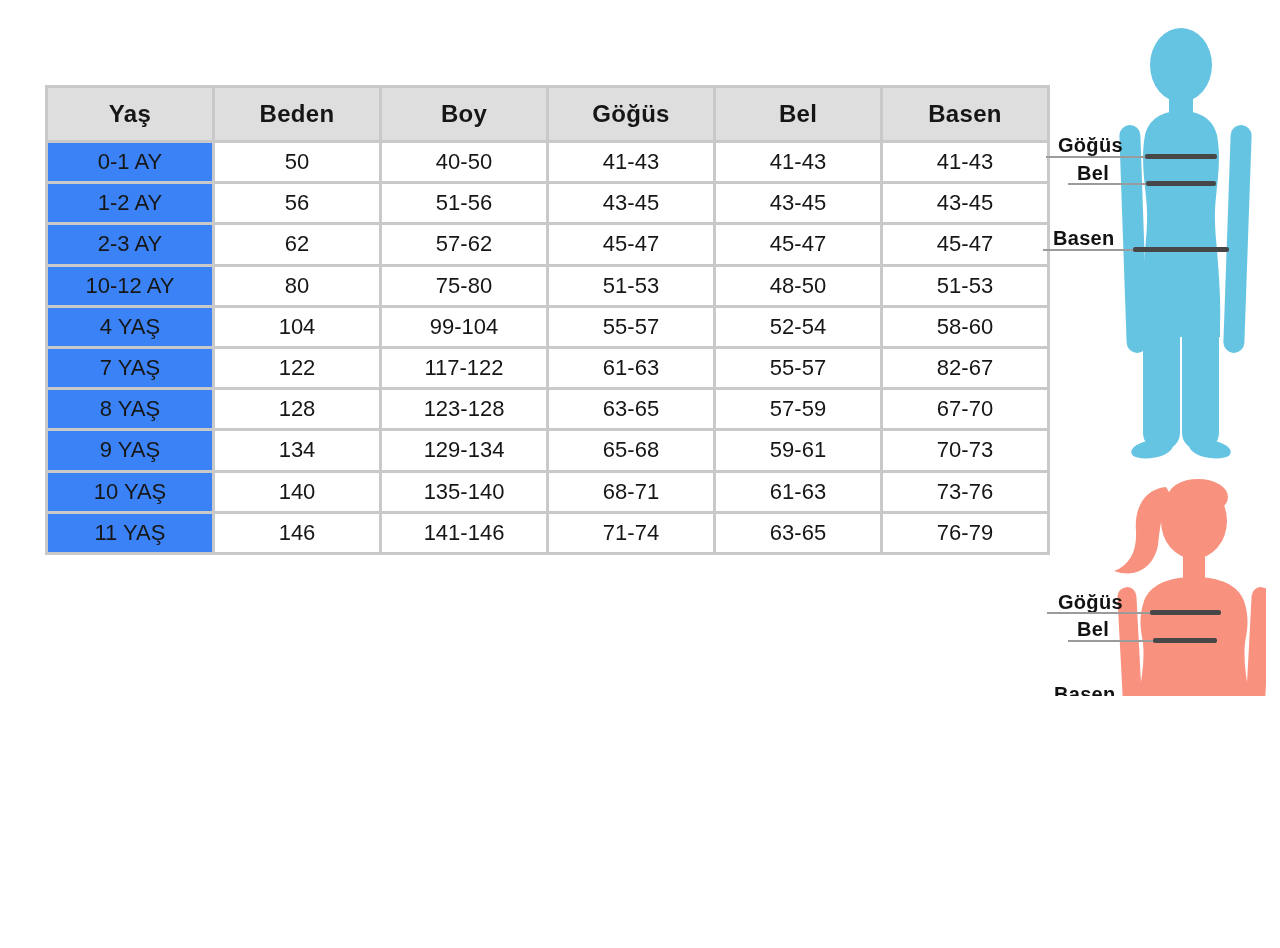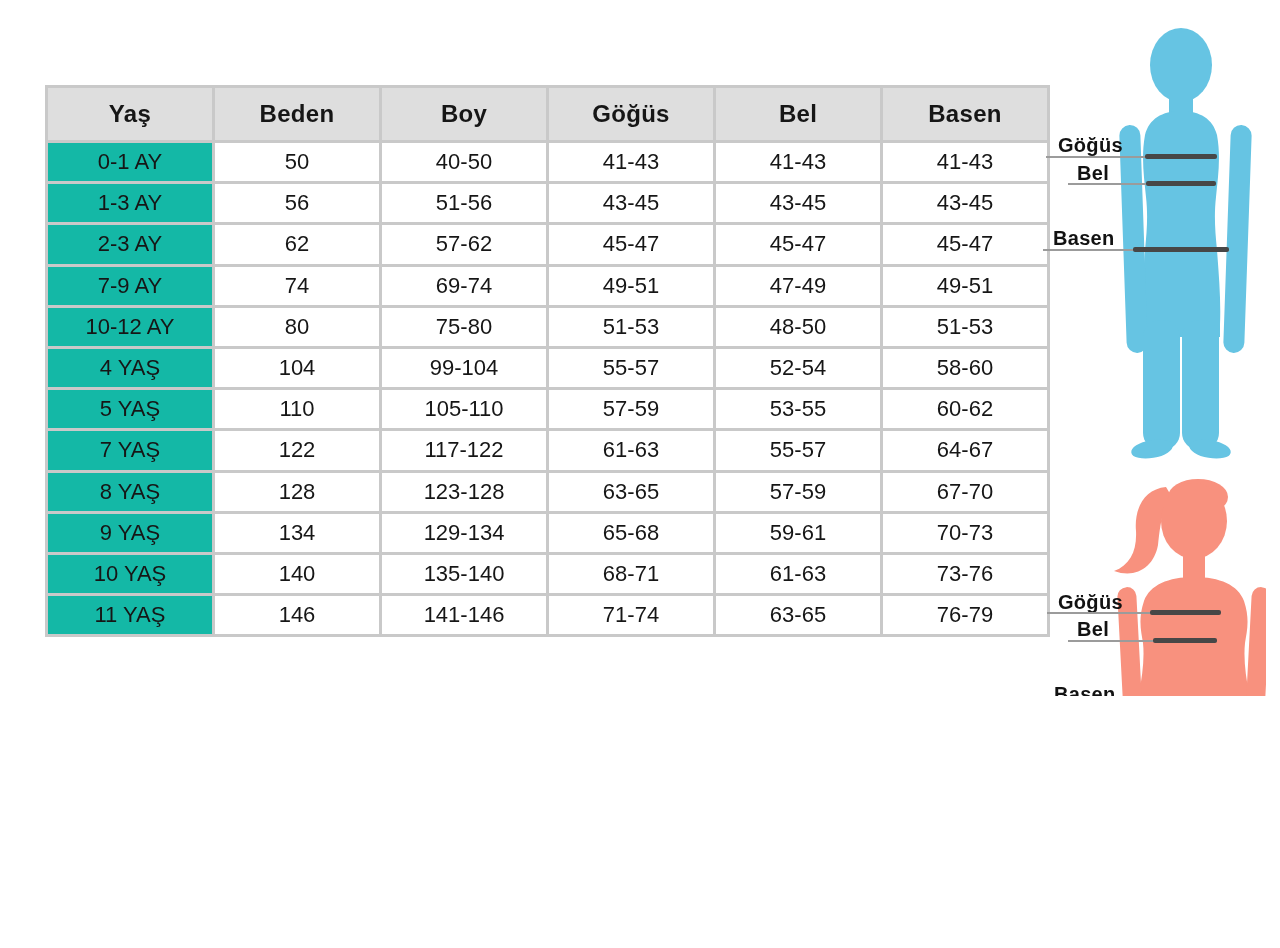--- a/index.html
+++ b/index.html
@@ -13,21 +13,21 @@
   }
   .size-table th, .size-table td {
     border:3px solid #c9c9c9; text-align:center; vertical-align:middle;
     color:#161616; overflow:hidden; white-space:nowrap;
   }
   .size-table th {
     background:#dedede; height:50px; font-size:24px; font-weight:bold;
     letter-spacing:0.3px;
   }
   .size-table td { background:#ffffff; height:36.2px; font-size:22px; }
-  .size-table td.rowhead { background:#14b8a6; }
+  .size-table td.rowhead { background:#3b82f6; }
   .fig { position:absolute; }
   .m-label {
     position:absolute; font-size:20px; font-weight:bold; color:#121212;
     letter-spacing:0.3px; line-height:20px;
   }
   .m-thin { position:absolute; height:2px; background:#9b9b9b; }
   .m-thick { position:absolute; height:5px; background:#474747; border-radius:2px; }
 </style>
 </head>
 <body>
@@ -48,74 +48,58 @@
     <tbody id="table-body">
         <tr>
           <td class="rowhead">0-1 AY</td>
           <td class="">50</td>
           <td class="">40-50</td>
           <td class="">41-43</td>
           <td class="">41-43</td>
           <td class="">41-43</td>
         </tr>
         <tr>
-          <td class="rowhead">1-3 AY</td>
+          <td class="rowhead">1-2 AY</td>
           <td class="">56</td>
           <td class="">51-56</td>
           <td class="">43-45</td>
           <td class="">43-45</td>
           <td class="">43-45</td>
         </tr>
         <tr>
           <td class="rowhead">2-3 AY</td>
           <td class="">62</td>
           <td class="">57-62</td>
           <td class="">45-47</td>
           <td class="">45-47</td>
           <td class="">45-47</td>
-        </tr>
-        <tr>
-          <td class="rowhead">7-9 AY</td>
-          <td class="">74</td>
-          <td class="">69-74</td>
-          <td class="">49-51</td>
-          <td class="">47-49</td>
-          <td class="">49-51</td>
         </tr>
         <tr>
           <td class="rowhead">10-12 AY</td>
           <td class="">80</td>
           <td class="">75-80</td>
           <td class="">51-53</td>
           <td class="">48-50</td>
           <td class="">51-53</td>
         </tr>
         <tr>
           <td class="rowhead">4 YAŞ</td>
           <td class="">104</td>
           <td class="">99-104</td>
           <td class="">55-57</td>
           <td class="">52-54</td>
           <td class="">58-60</td>
         </tr>
         <tr>
-          <td class="rowhead">5 YAŞ</td>
-          <td class="">110</td>
-          <td class="">105-110</td>
-          <td class="">57-59</td>
-          <td class="">53-55</td>
-          <td class="">60-62</td>
-        </tr>
-        <tr>
           <td class="rowhead">7 YAŞ</td>
           <td class="">122</td>
           <td class="">117-122</td>
           <td class="">61-63</td>
           <td class="">55-57</td>
-          <td class="">64-67</td>
+          <td class="">82-67</td>
         </tr>
         <tr>
           <td class="rowhead">8 YAŞ</td>
           <td class="">128</td>
           <td class="">123-128</td>
           <td class="">63-65</td>
           <td class="">57-59</td>
           <td class="">67-70</td>
         </tr>
         <tr>

